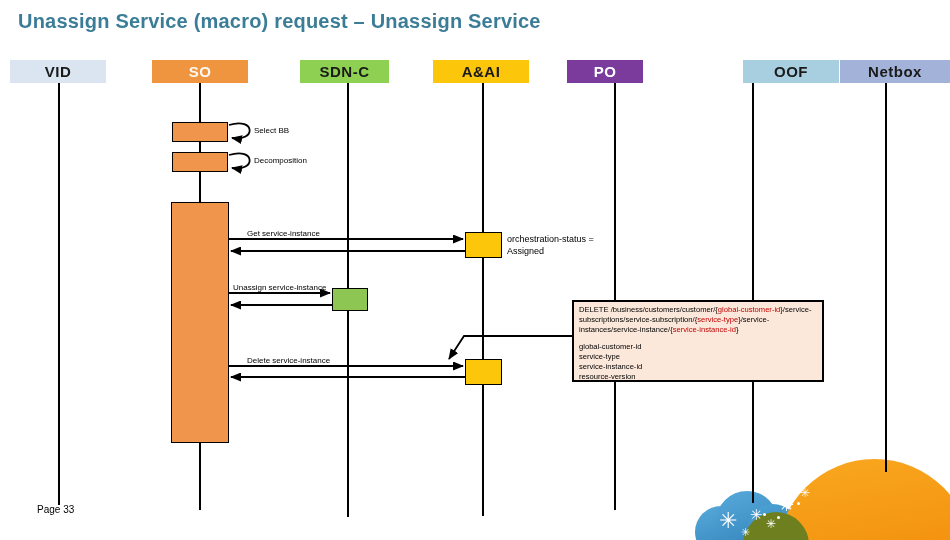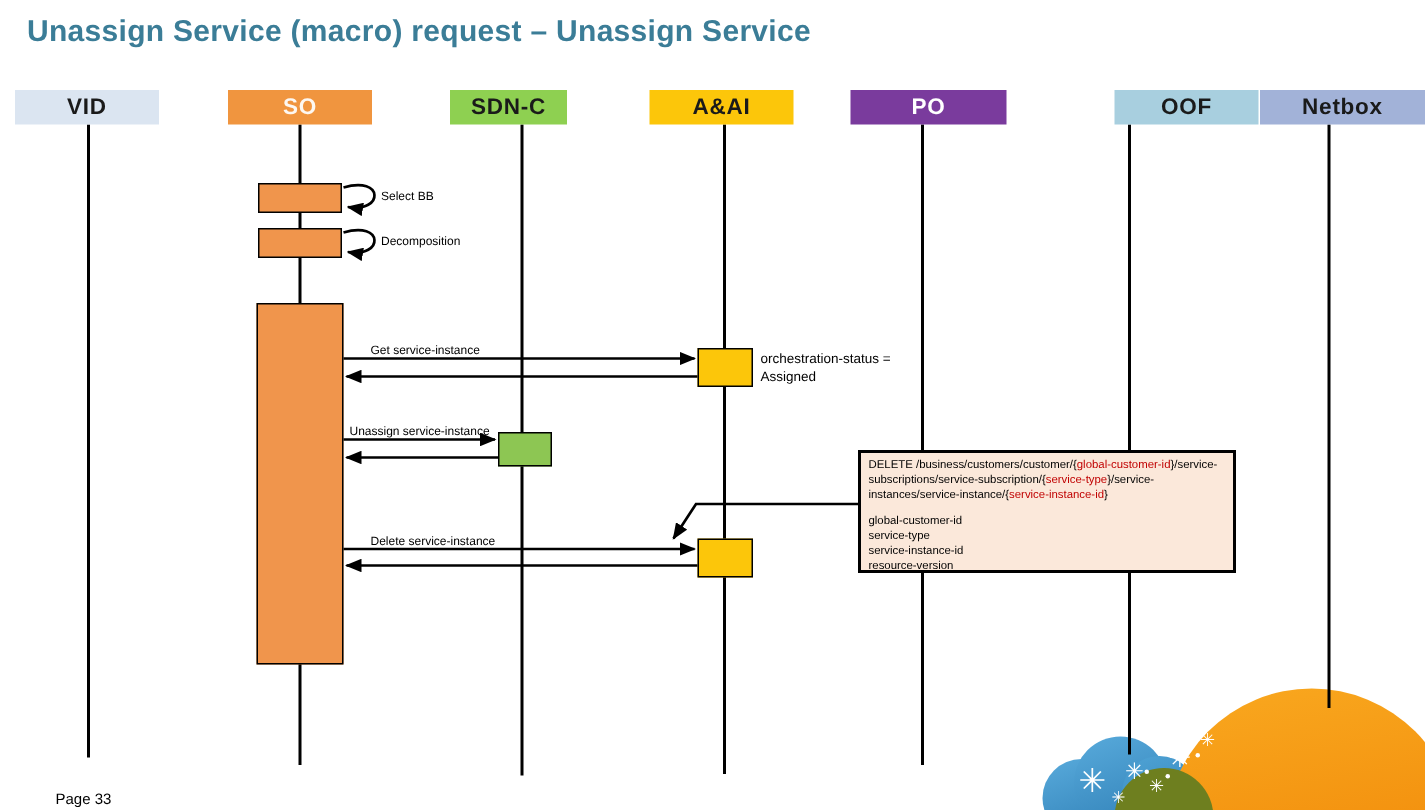--- a/index.html
+++ b/index.html
@@ -34,43 +34,43 @@
   #orchestration-note{
     left:507px;top:234px;width:112px;font-size:9px;line-height:1.3;color:#000;z-index:5;
   }
   #delete-note{
     left:572px;top:300px;width:252px;height:82px;background:#fbe8da;
     border:2px solid #000;box-sizing:border-box;padding:3px 5px;
     font-size:7.6px;line-height:1.32;color:#000;z-index:2;
   }
   #delete-note .red{color:#c00000;}
   #delete-note .params{margin-top:7px;}
-  #page-num{left:37px;top:504px;font-size:10px;color:#000;z-index:5;margin-top:24px;}
+  #page-num{left:37px;top:504px;font-size:10px;color:#000;z-index:5;}
   .cloud{border-radius:50%;z-index:0;}
   #cloud-blue1{left:695px;top:506px;width:52px;height:52px;background:linear-gradient(160deg,#58aadb,#2f7fb6);}
   #cloud-blue2{left:716px;top:491px;width:62px;height:62px;background:linear-gradient(160deg,#58aadb,#2f7fb6);}
   #cloud-blue3{left:748px;top:504px;width:50px;height:50px;background:linear-gradient(160deg,#4fa3d5,#2f7fb6);}
   #cloud-orange-small{left:760px;top:505px;width:115px;height:115px;background:linear-gradient(170deg,#f9a81f,#ef8102);}
   #cloud-orange-big{left:777px;top:459px;width:195px;height:195px;background:linear-gradient(170deg,#f9a81f,#ee7d00);}
   #cloud-olive{left:743px;top:512px;width:66px;height:66px;background:#6e7f1f;z-index:0;}
   .sparkle{color:#ffffff;z-index:1;line-height:1;}
   .dot{background:#ffffff;border-radius:50%;z-index:1;}
 </style>
 </head>
 <body>
 
 <div id="slide">
 
   <div class="abs" id="title">Unassign Service (macro) request – Unassign Service</div>
 
   <div class="abs lane-head" style="left: 10px; width: 96px; background: rgb(219, 229, 241); color: rgb(26, 26, 26);">VID</div>
   <div class="abs lane-head" style="left: 152px; width: 96px; background: rgb(240, 149, 63); color: rgb(253, 248, 242);">SO</div>
-  <div class="abs lane-head" style="left: 300px; width: 78px; background: rgb(142, 208, 81); color: rgb(26, 26, 26);">SDN-C</div>
+  <div class="abs lane-head" style="left: 300px; width: 89px; background: rgb(142, 208, 81); color: rgb(26, 26, 26);">SDN-C</div>
   <div class="abs lane-head" style="left: 433px; width: 96px; background: rgb(252, 198, 10); color: rgb(26, 26, 26);">A&amp;AI</div>
-  <div class="abs lane-head" style="left: 567px; width: 104px; background: rgb(122, 59, 157); color: rgb(255, 255, 255);">PO</div>
+  <div class="abs lane-head" style="left: 567px; width: 76px; background: rgb(122, 59, 157); color: rgb(255, 255, 255);">PO</div>
   <div class="abs lane-head" style="left: 705px; width: 96px; background: rgb(168, 207, 223); color: rgb(26, 26, 26); margin-left: 38px;">OOF</div>
   <div class="abs lane-head" style="left: 840px; width: 110px; background: rgb(162, 178, 216); color: rgb(26, 26, 26);">Netbox</div>
 
   <div class="abs cloud" id="cloud-blue1"></div>
   <div class="abs cloud" id="cloud-blue2"></div>
   <div class="abs cloud" id="cloud-blue3"></div>
   <div class="abs cloud" id="cloud-orange-small"></div>
   <div class="abs cloud" id="cloud-orange-big"></div>
   <div class="abs cloud" id="cloud-olive"></div>
   <div class="abs sparkle" style="left:719px;top:510px;font-size:22px;">✳</div>

